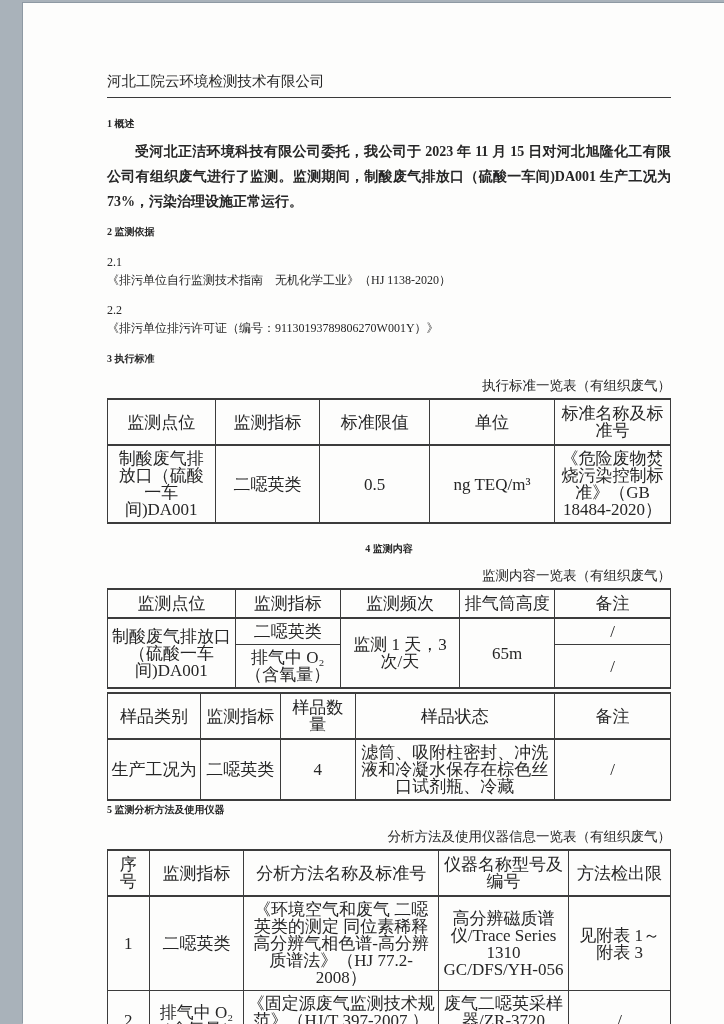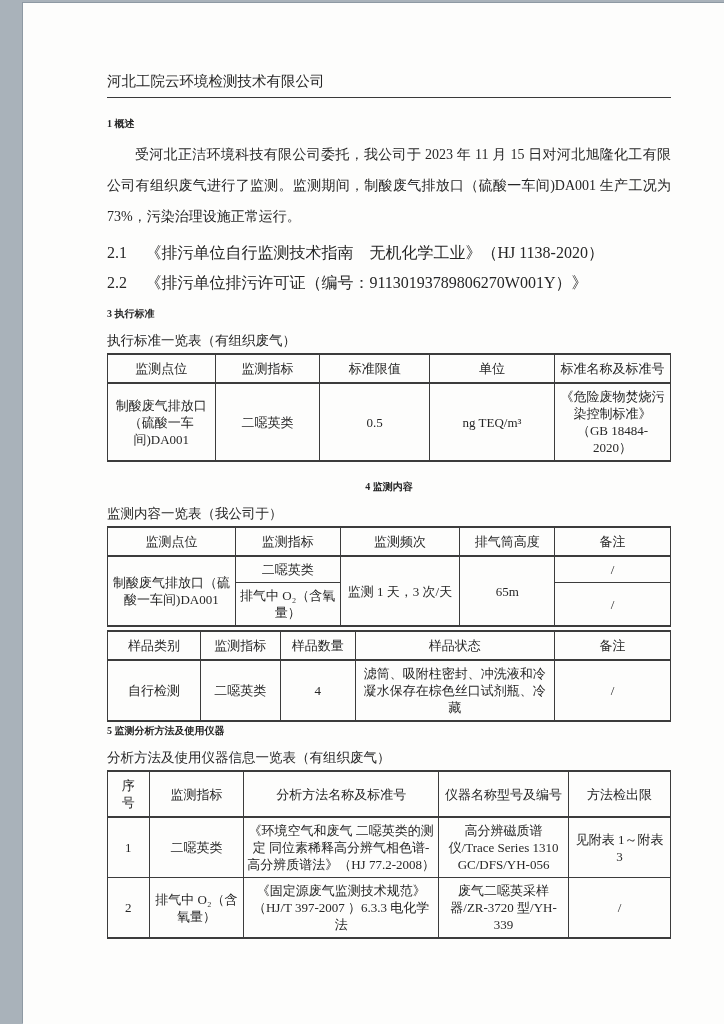--- a/index.html
+++ b/index.html
@@ -22,37 +22,38 @@
   .doc-header {
     display: flex; justify-content: space-between; align-items: flex-end;
     font-size: 14.5px; line-height: 20px;
     padding-bottom: 6px;
     border-bottom: 1.5px solid #3a3a3a;
   }
   .sec-title { font-size: 10px; font-weight: bold; line-height: 18px; }
   .mt-s1 { margin-top: 17px; }
   .para {
     margin-top: 6px;
-    font-size: 14px; line-height: 31px;
+    font-size: 14px; line-height: 25px;
     text-indent: 2em;
     text-align: justify;
+    font-weight: bold;
   }
   .mt-s2 { margin-top: 9px; }
-  .ref-item { margin-top: 12px; font-size: 16px; line-height: 18px; display: flex; }
+  .ref-item { margin-top: 12px; font-size: 12px; line-height: 18px; display: flex; flex-direction: column; }
   .ref-no { width: 2.4em; flex: none; }
   .mt-s3 { margin-top: 13px; }
-  .tcap { margin-top: 9px; text-align: left; font-size: 13.5px; line-height: 18px; }
+  .tcap { margin-top: 9px; text-align: right; font-size: 13.5px; line-height: 18px; }
   .mt-s4 { margin-top: 16px; text-align: center; }
   .mt-s5 { margin-top: 0; }
 
   table.tbl {
     width: 100%;
     margin-top: 3px;
     border-collapse: collapse;
-    font-size: 13px; line-height: 17px;
+    font-size: 17px; line-height: 17px;
     table-layout: fixed;
   }
   .tbl th, .tbl td {
     border: 1px solid #3c3c3c;
     font-weight: normal;
     text-align: center; vertical-align: middle;
     padding: 4px 3px;
   }
   .tbl thead th { border-bottom-width: 2px; padding: 5px 3px; }
   .tbl { border-top: 2.5px solid #3c3c3c; border-bottom: 2.5px solid #3c3c3c; }
@@ -79,20 +80,21 @@
 
 <div class="page">
 
   <div class="doc-header">
     <span>河北工院云环境检测技术有限公司</span>
   </div>
 
   <div class="sec-title mt-s1">1 概述</div>
   <p class="para">受河北正洁环境科技有限公司委托，我公司于 2023 年 11 月 15 日对河北旭隆化工有限公司有组织废气进行了监测。监测期间，制酸废气排放口（硫酸一车间)DA001 生产工况为 73%，污染治理设施正常运行。</p>
 
+  <div class="sec-title mt-s2">2 监测依据</div>
   <div class="ref-item">
     <span class="ref-no">2.1</span>
     <span>《排污单位自行监测技术指南　无机化学工业》（HJ 1138-2020）</span>
   </div>
   <div class="ref-item">
     <span class="ref-no">2.2</span>
     <span>《排污单位排污许可证（编号：91130193789806270W001Y）》</span>
   </div>
 
   <div class="sec-title mt-s3">3 执行标准</div>
@@ -119,21 +121,21 @@
         <td>制酸废气排放口（硫酸一车间)DA001</td>
         <td>二噁英类</td>
         <td>0.5</td>
         <td>ng TEQ/m³</td>
         <td>《危险废物焚烧污染控制标准》（GB 18484-2020）</td>
       </tr>
     </tbody>
   </table>
 
   <div class="sec-title mt-s4">4 监测内容</div>
-  <div class="tcap">监测内容一览表（我公司于）</div>
+  <div class="tcap">监测内容一览表（有组织废气）</div>
   <table class="tbl t2">
     <colgroup>
         <col>
         <col>
         <col>
         <col>
         <col>
       </colgroup>
     <thead>
       <tr>
@@ -171,21 +173,21 @@
       <tr>
         <th>样品类别</th>
         <th>监测指标</th>
         <th>样品数量</th>
         <th>样品状态</th>
         <th>备注</th>
       </tr>
     </thead>
     <tbody>
       <tr>
-        <td>自行检测</td>
+        <td>生产工况为</td>
         <td>二噁英类</td>
         <td>4</td>
         <td>滤筒、吸附柱密封、冲洗液和冷凝水保存在棕色丝口试剂瓶、冷藏</td>
         <td>/</td>
       </tr>
     </tbody>
   </table>
 
   <div class="sec-title mt-s5">5 监测分析方法及使用仪器</div>
   <div class="tcap">分析方法及使用仪器信息一览表（有组织废气）</div>

